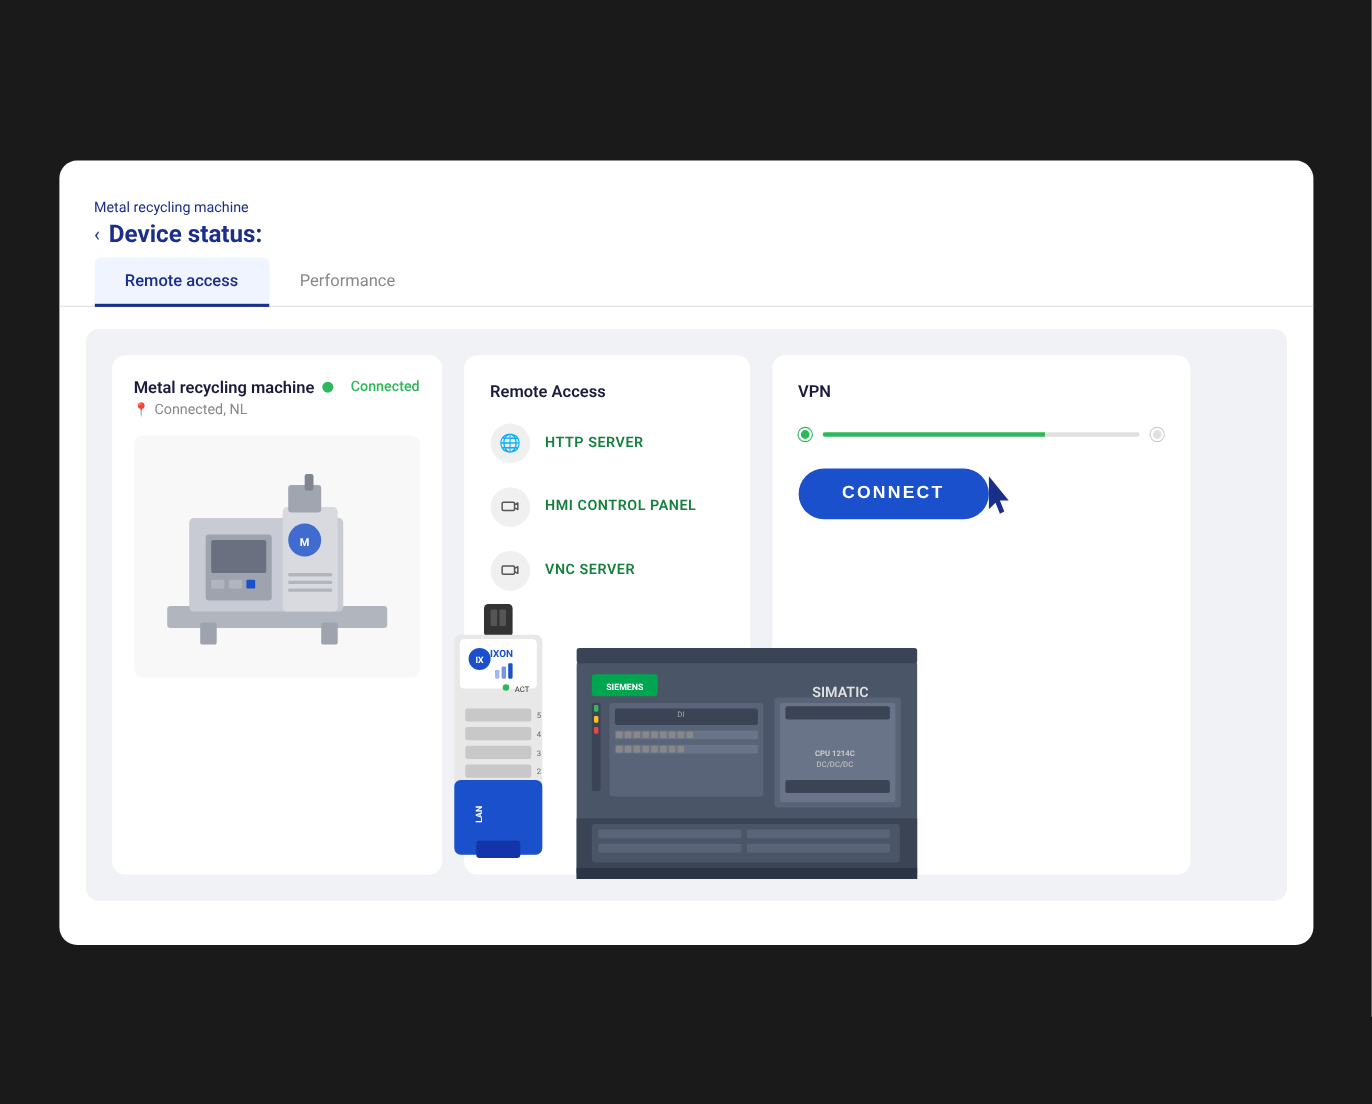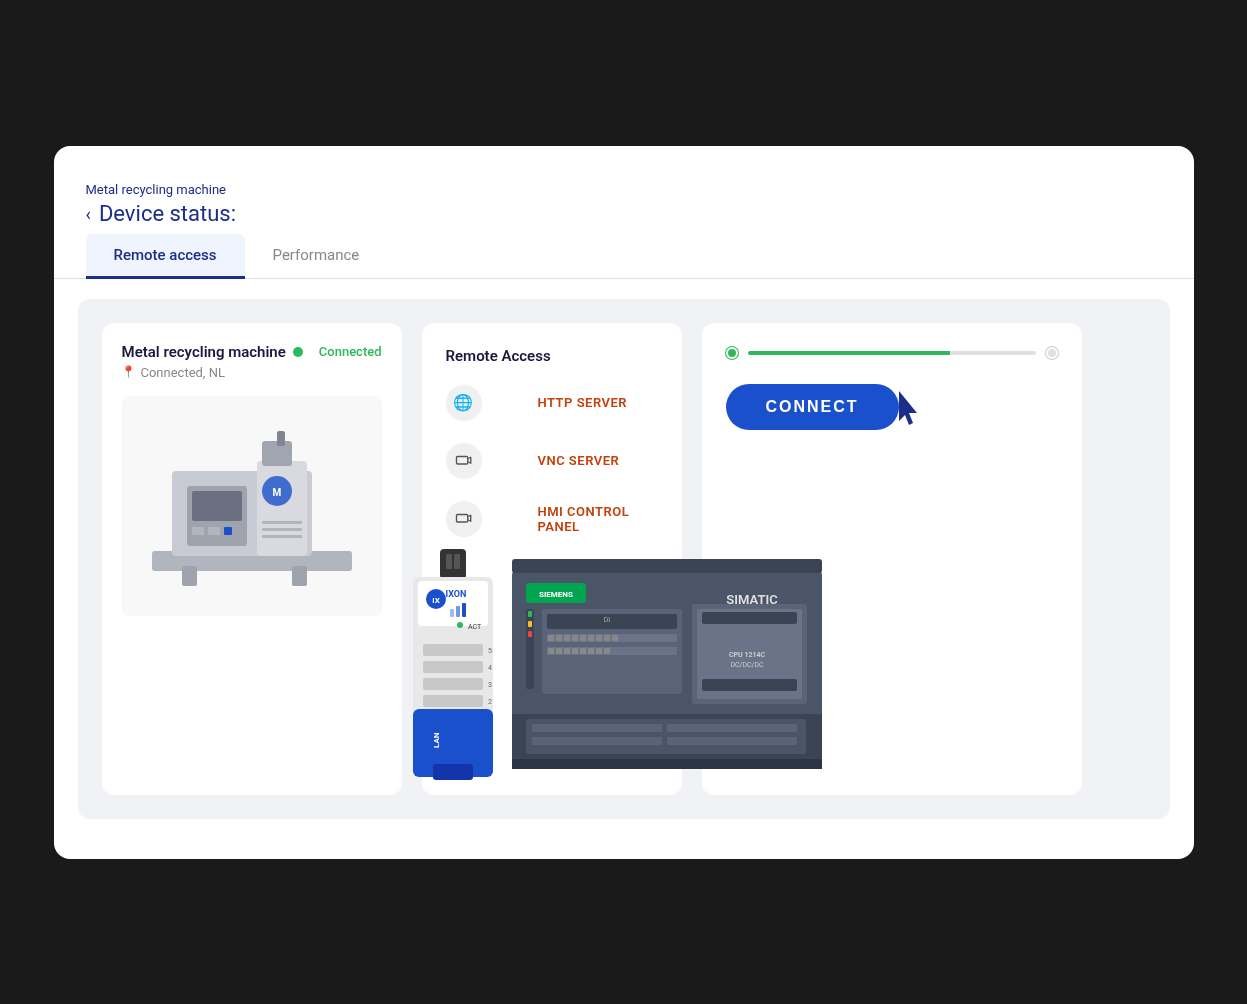--- a/index.html
+++ b/index.html
@@ -34,21 +34,21 @@
       gap: 8px;
       margin-bottom: 0;
     }
     .back-arrow {
       color: #1a2e8a;
       font-size: 18px;
       cursor: pointer;
     }
     .page-title {
       font-size: 22px;
-      font-weight: 400;
+      font-weight: 700;
       color: #1a2e8a;
     }
     .tabs-row {
       display: flex;
       gap: 0;
       padding: 0 32px;
       border-bottom: 1px solid #e0e0e0;
       margin-top: 8px;
     }
     .tab {
@@ -166,23 +166,22 @@
       display: flex;
       align-items: center;
       justify-content: center;
       font-size: 16px;
       color: #555;
       flex-shrink: 0;
     }
     .access-label {
       font-size: 13px;
       font-weight: 600;
-      color: #c2410c;
+      color: #15803d;
       letter-spacing: 0.5px;
-      margin-left: 42px;
     }
     
     .vpn-card {
       background: #fff;
       border-radius: 12px;
       padding: 24px;
       width: 380px;
       flex-shrink: 0;
     }
     .vpn-title {
@@ -235,21 +234,22 @@
       display: flex;
       align-items: center;
       gap: 10px;
     }
     
     .bottom-images {
       position: absolute;
       bottom: -10px;
       left: 320px;
       display: flex;
-      gap: 4px;
+      align-items: flex-end;
+      gap: 16px;
       pointer-events: none;
     }
   </style>
 </head>
 <body>
 
 <div class="main-container">
   <div class="header">
     <div class="breadcrumb">Metal recycling machine</div>
     <div class="page-title-row">
@@ -320,35 +320,36 @@
         <span class="access-label">HTTP SERVER</span>
       </div>
 
       <div class="access-item">
         <div class="access-icon">
           <svg width="18" height="18" viewBox="0 0 24 24" fill="none">
             <rect x="2" y="6" width="15" height="10" rx="1.5" stroke="#555" stroke-width="1.8"></rect>
             <path d="M17 9l4-2v8l-4-2" stroke="#555" stroke-width="1.8" stroke-linejoin="round"></path>
           </svg>
         </div>
-        <span class="access-label">VNC SERVER</span>
+        <span class="access-label">HMI CONTROL PANEL</span>
       </div>
 
       <div class="access-item">
         <div class="access-icon">
           <svg width="18" height="18" viewBox="0 0 24 24" fill="none">
             <rect x="2" y="6" width="15" height="10" rx="1.5" stroke="#555" stroke-width="1.8"></rect>
             <path d="M17 9l4-2v8l-4-2" stroke="#555" stroke-width="1.8" stroke-linejoin="round"></path>
           </svg>
         </div>
-        <span class="access-label">HMI CONTROL PANEL</span>
+        <span class="access-label">VNC SERVER</span>
       </div>
     </div>
 
     <div class="vpn-card">
+      <div class="vpn-title">VPN</div>
 
       <div class="vpn-slider-row">
         <div class="slider-thumb-left"></div>
         <div class="slider-track"></div>
         <div class="slider-thumb-right"></div>
       </div>
 
       <div style="display:flex; align-items:center; gap:0;">
         <button class="connect-btn">
           <span>CONNECT</span>

